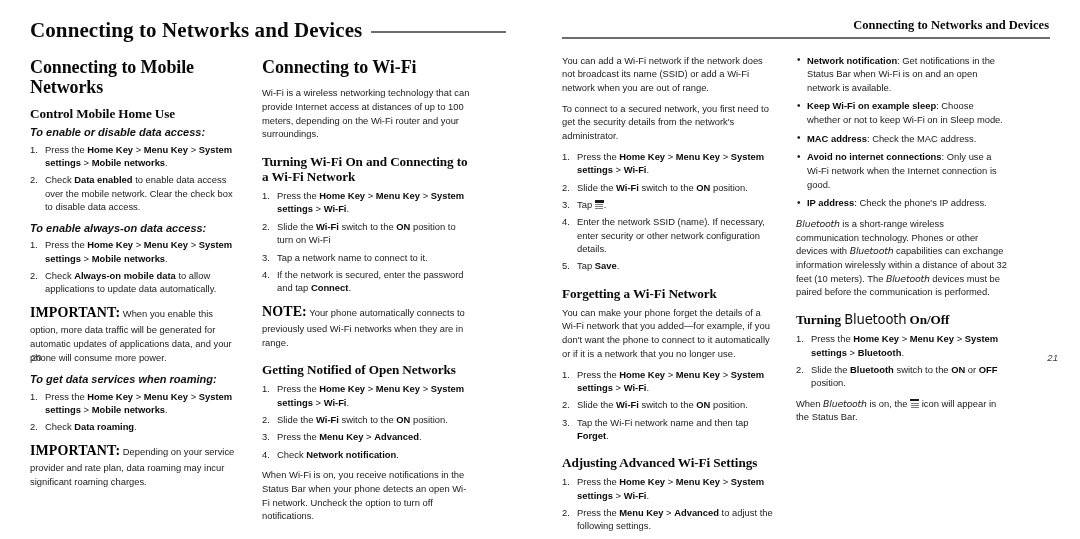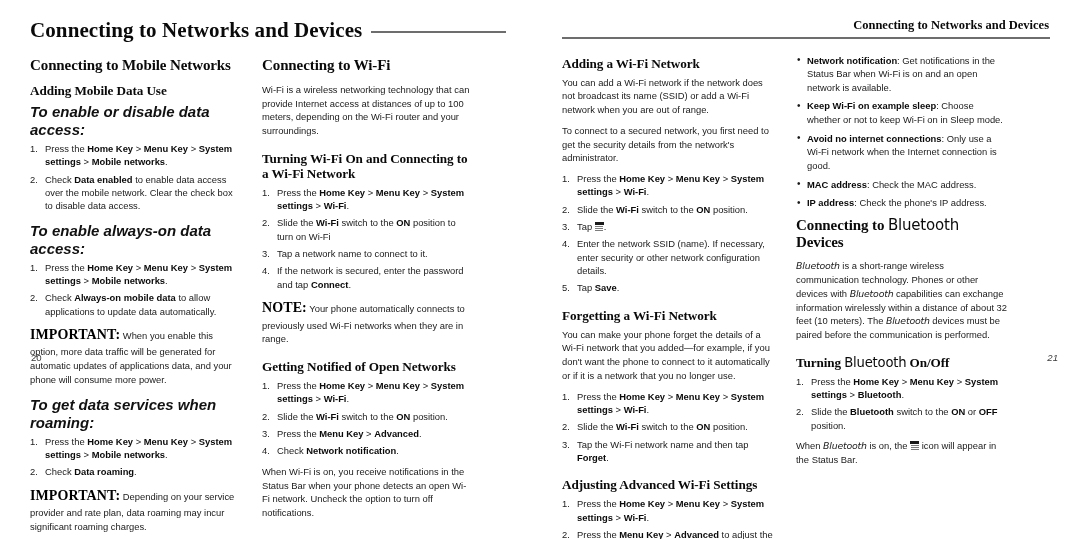--- a/index.html
+++ b/index.html
@@ -77,38 +77,38 @@
   }
   .col {
     width: 210px;
   }
   .page-right .col { width: 212px; }
 
   
   h1.sec {
     font-family: "Liberation Serif", serif;
     font-weight: bold;
-    font-size: 15px;
+    font-size: 18px;
     line-height: 1.12;
     margin: 0 0 9px 0;
     color: #0a0a0a;
     letter-spacing: -.1px;
   }
   h2.sub {
     font-family: "Liberation Serif", serif;
     font-weight: bold;
     font-size: 13.2px;
     line-height: 1.14;
     margin: 13px 0 5px 0;
     color: #0a0a0a;
     letter-spacing: -.1px;
   }
   h2.sub.first { margin-top: 2px; }
   h3.ital {
-    font-size: 15px;
+    font-size: 11px;
     font-weight: bold;
     font-style: italic;
     line-height: 1.2;
     margin: 9px 0 3px 0;
     color: #111;
   }
   h3.ital.first { margin-top: 3px; }
   p.body {
     font-size: 9.4px;
     line-height: 1.46;
@@ -214,21 +214,21 @@
       <div class="ht">Connecting to Networks and Devices</div>
       <div class="rule"></div>
     </div>
 
     <div class="cols">
 
       <div class="col">
 
         <h1 class="sec">Connecting to Mobile Networks</h1>
 
-        <h2 class="sub first">Adding Mobile Data Use</h2>
+        <h2 class="sub first">Control Mobile Home Use</h2>
 
         <h3 class="ital first">To enable or disable data access:</h3>
 
         <ol class="steps">
           <li>
             <span class="num">1.</span><span>Press the </span><b>Home Key</b><span> &gt; </span><b>Menu Key</b><span> &gt; </span><b>System settings</b><span> &gt; </span><b>Mobile networks</b><span>.</span>
           </li>
           <li>
             <span class="num">2.</span><span>Check </span><b>Data enabled</b><span> to enable data access over the mobile network. Clear the check box to disable data access.</span>
           </li>
@@ -314,21 +314,20 @@
 
     <div class="head-right">
       <div class="ht">Connecting to Networks and Devices</div>
       <div class="rule"></div>
     </div>
 
     <div class="cols">
 
       <div class="col">
 
-        <h2 class="sub first">Adding a Wi-Fi Network</h2>
 
         <p class="body">You can add a Wi-Fi network if the network does not broadcast its name (SSID) or add a Wi-Fi network when you are out of range.</p>
         <p class="body">To connect to a secured network, you first need to get the security details from the network's administrator.</p>
 
         <ol class="steps">
           <li>
             <span class="num">1.</span><span>Press the </span><b>Home Key</b><span> &gt; </span><b>Menu Key</b><span> &gt; </span><b>System settings</b><span> &gt; </span><b>Wi-Fi</b><span>.</span>
           </li>
           <li>
             <span class="num">2.</span><span>Slide the </span><b>Wi-Fi</b><span> switch to the </span><b>ON</b><span> position.</span>
@@ -370,26 +369,25 @@
             <span class="num">2.</span><span>Press the </span><b>Menu Key</b><span> &gt; </span><b>Advanced</b><span> to adjust the following settings.</span>
           </li>
         </ol>
       </div>
 
       <div class="col">
 
         <ul class="bul">
           <li><b>Network notification</b><span>: Get notifications in the Status Bar when Wi-Fi is on and an open network is available.</span></li>
           <li><b>Keep Wi-Fi on example sleep</b><span>: Choose whether or not to keep Wi-Fi on in Sleep mode.</span></li>
+          <li><b>MAC address</b><span>: Check the MAC address.</span></li>
           <li><b>Avoid no internet connections</b><span>: Only use a Wi-Fi network when the Internet connection is good.</span></li>
-          <li><b>MAC address</b><span>: Check the MAC address.</span></li>
           <li><b>IP address</b><span>: Check the phone's IP address.</span></li>
         </ul>
 
-        <h1 class="sec"><span>Connecting to </span><span class="bt">Bluetooth</span><span> Devices</span></h1>
 
         <p class="body"><span class="bt-i">Bluetooth</span><span> is a short-range wireless communication technology. Phones or other devices with </span><span class="bt-i">Bluetooth</span><span> capabilities can exchange information wirelessly within a distance of about 32 feet (10 meters). The </span><span class="bt-i">Bluetooth</span><span> devices must be paired before the communication is performed.</span></p>
 
         <h2 class="sub"><span>Turning </span><span class="bt">Bluetooth</span><span> On/Off</span></h2>
 
         <ol class="steps">
           <li>
             <span class="num">1.</span><span>Press the </span><b>Home Key</b><span> &gt; </span><b>Menu Key</b><span> &gt; </span><b>System settings</b><span> &gt; </span><b>Bluetooth</b><span>.</span>
           </li>
           <li>

